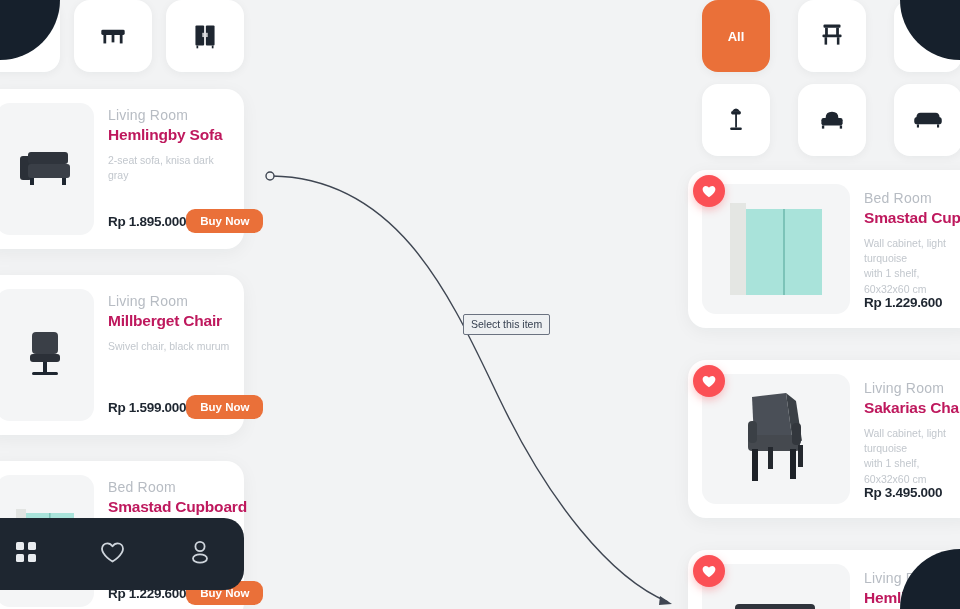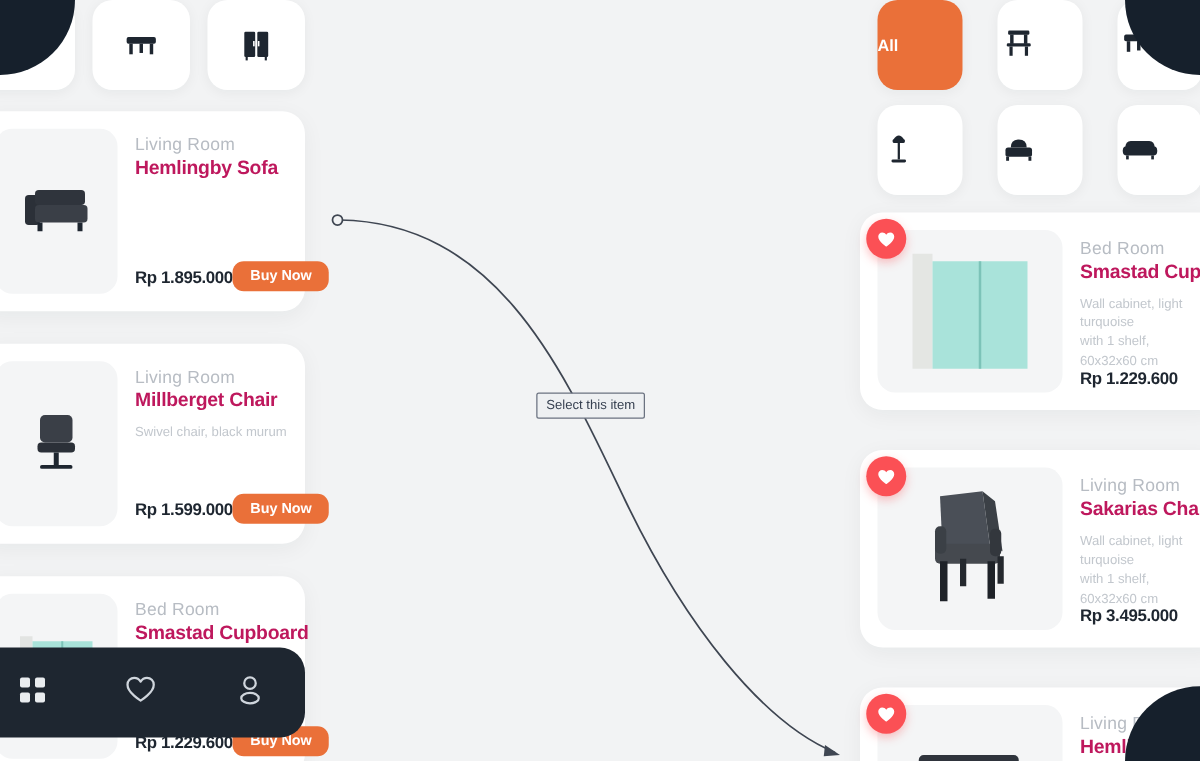--- a/index.html
+++ b/index.html
@@ -97,21 +97,21 @@
   
   .right-panel { position: absolute; right: -18px; top: -42px; width: 290px; height: 700px; }
   .cat-grid {
     position: absolute; right: 0; top: 42px;
     display: grid; grid-template-columns: repeat(3, 84px);
     gap: 12px;
   }
   .cat-tile {
     width: 68px; height: 72px;
     background: #ffffff; border-radius: 16px;
-    display: flex; align-items: center; justify-content: flex-start;
+    display: flex; align-items: center; justify-content: center;
     box-shadow: 0 2px 10px rgba(20,30,45,0.05);
     cursor: pointer;
   }
   .cat-tile.active { background: #ea7039; }
   .cat-tile .all-lbl { color: #fff; font-size: 13px; font-weight: bold; }
 
   .r-card {
     position: absolute; right: 0;
     width: 290px; height: 158px;
     background: #fff; border-radius: 18px;
@@ -139,20 +139,21 @@
   .tooltip {
     position: absolute;
     background: #eef0f2;
     border: 1px solid #6b7280;
     border-radius: 2px;
     font-size: 10.5px;
     color: #374151;
     padding: 3px 7px 4px;
     white-space: nowrap;
     z-index: 20;
+    margin-left: 34px;
   }
 </style>
 </head>
 <body>
 
 <div id="stage">
 
   <svg class="connector" viewBox="0 0 960 609">
     <path d="M 272 176 C 400 178, 452 300, 500 400 C 548 500, 610 578, 668 602" fill="none" stroke="#3f4652" stroke-width="1.4"></path>
     <circle cx="270" cy="176" r="4" fill="#f2f3f4" stroke="#3f4652" stroke-width="1.4"></circle>
@@ -205,20 +206,21 @@
           <rect x="6" y="14" width="12" height="24" rx="3" fill="#2b3038"></rect>
           <rect x="14" y="10" width="40" height="12" rx="3" fill="#2f343c"></rect>
           <rect x="14" y="22" width="42" height="14" rx="3" fill="#3a3f47"></rect>
           <rect x="16" y="36" width="4" height="7" fill="#1e2630"></rect>
           <rect x="48" y="36" width="4" height="7" fill="#1e2630"></rect>
         </svg>
       </div>
       <div class="prod-body">
         <div class="cat-label">Living Room</div>
         <div class="prod-title">Hemlingby Sofa</div>
+        <div class="prod-desc">2-seat sofa, knisa dark gray</div>
         <div class="prod-foot">
           <div class="price">Rp 1.895.000</div>
           <button class="buy-btn">Buy Now</button>
         </div>
       </div>
     </div>
 
     <div class="prod-card" style="top:321px">
       <div class="prod-thumb">
         <svg width="58" height="62" viewBox="0 0 58 62">

